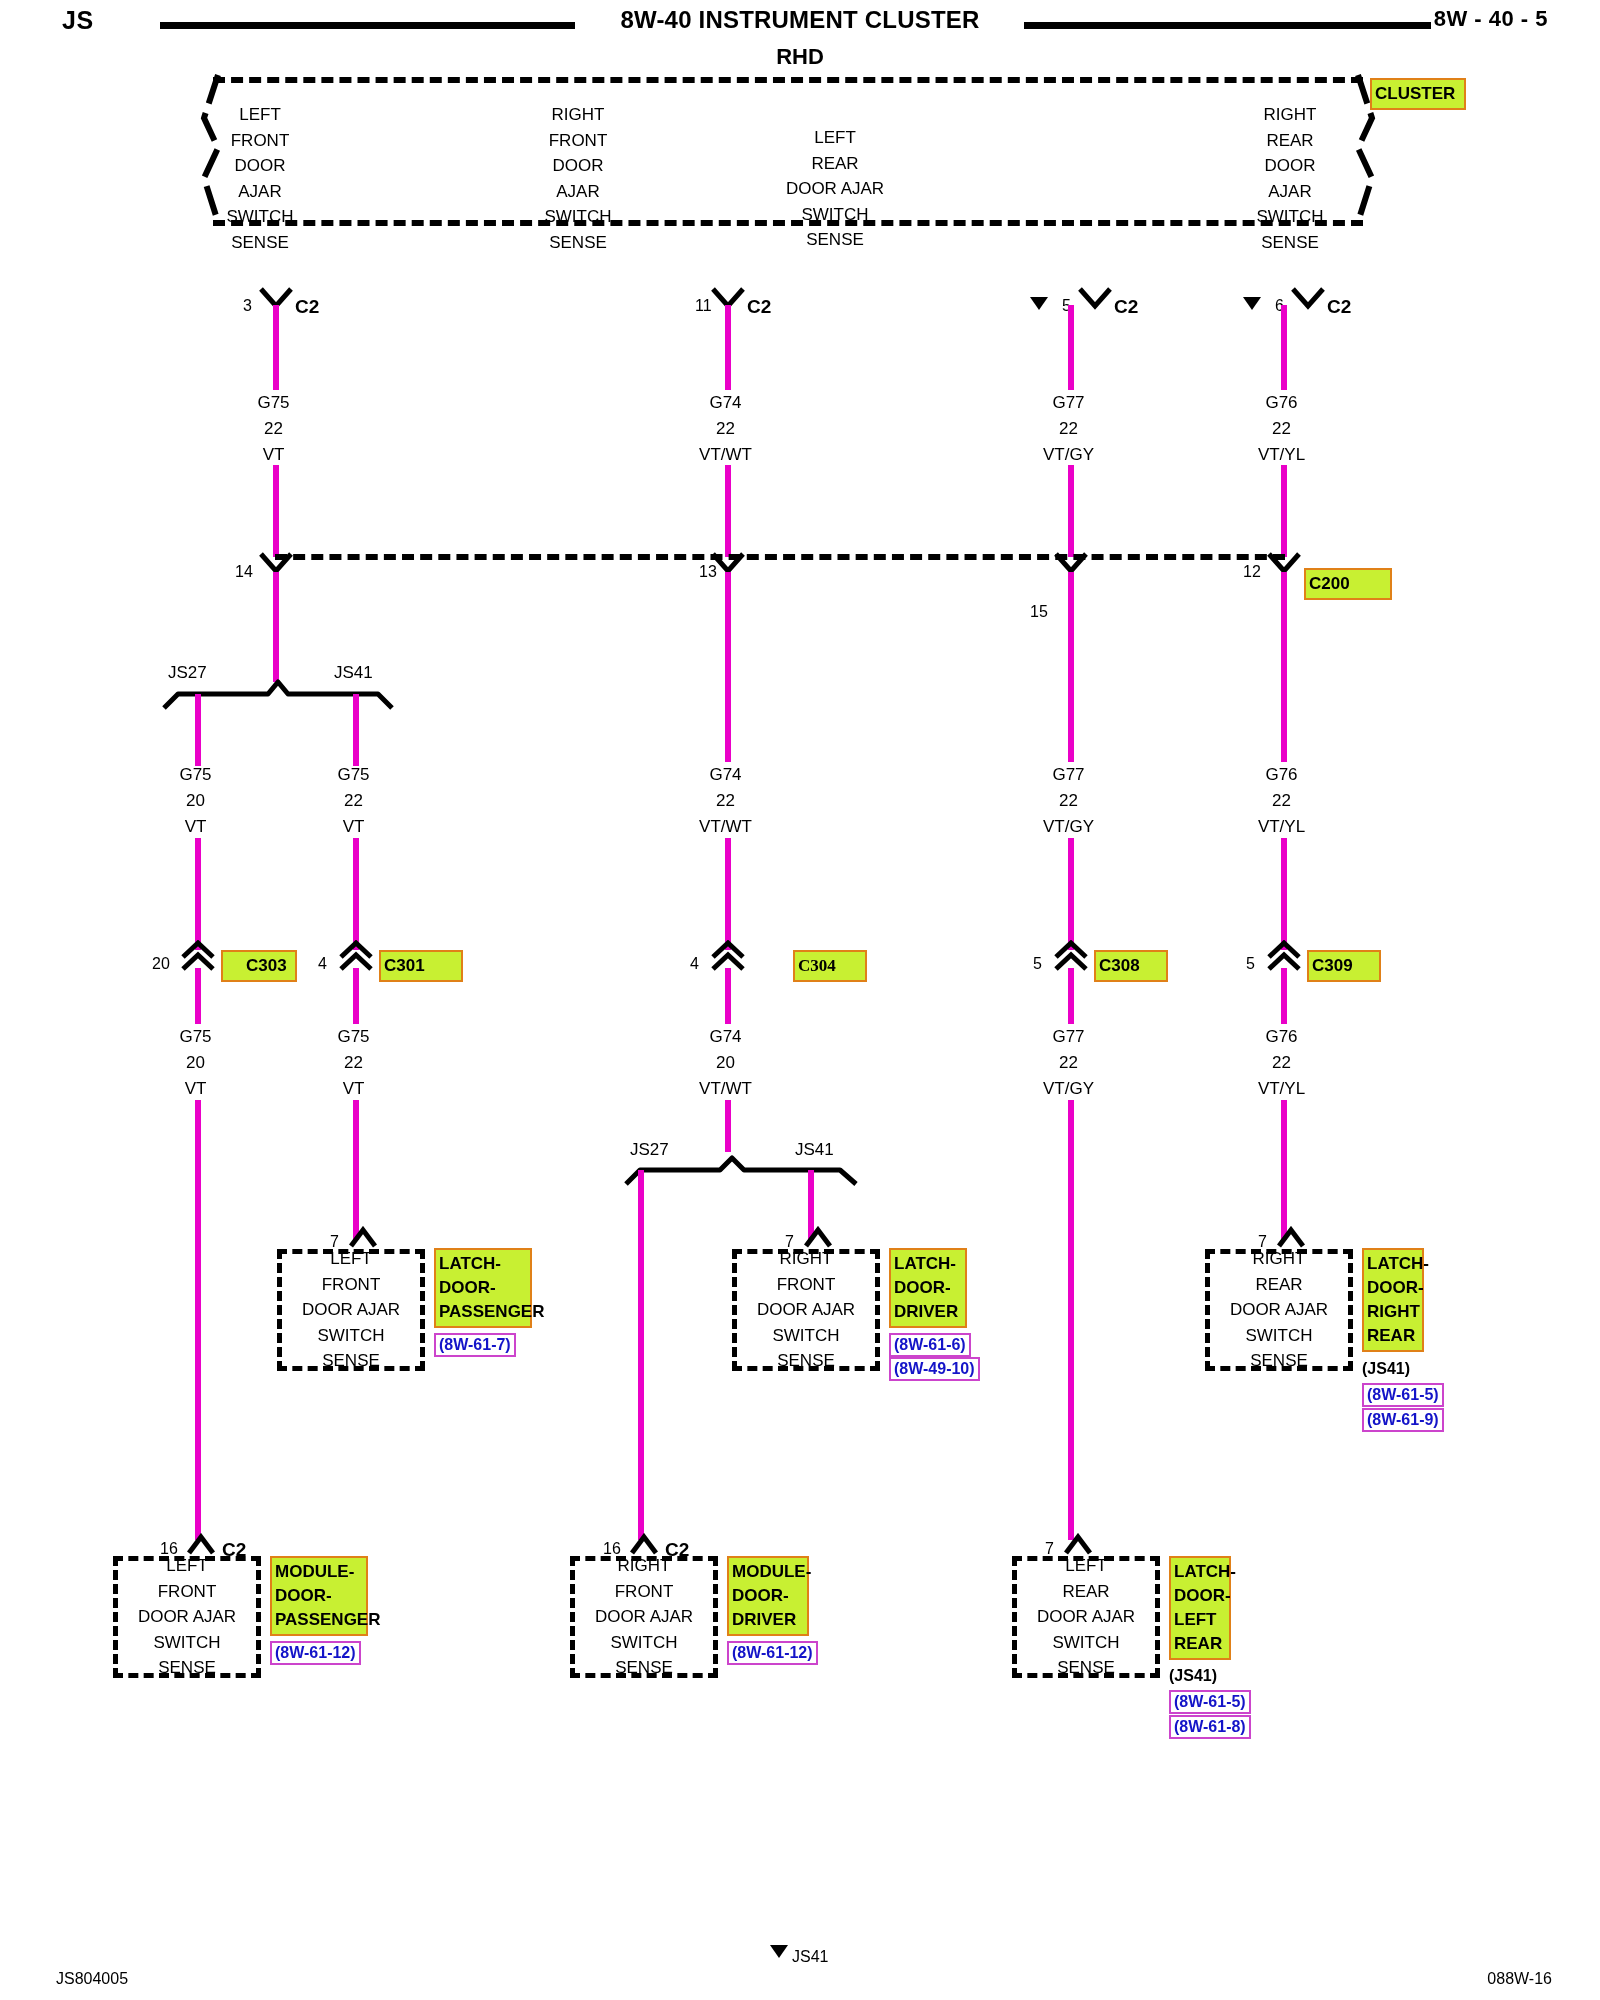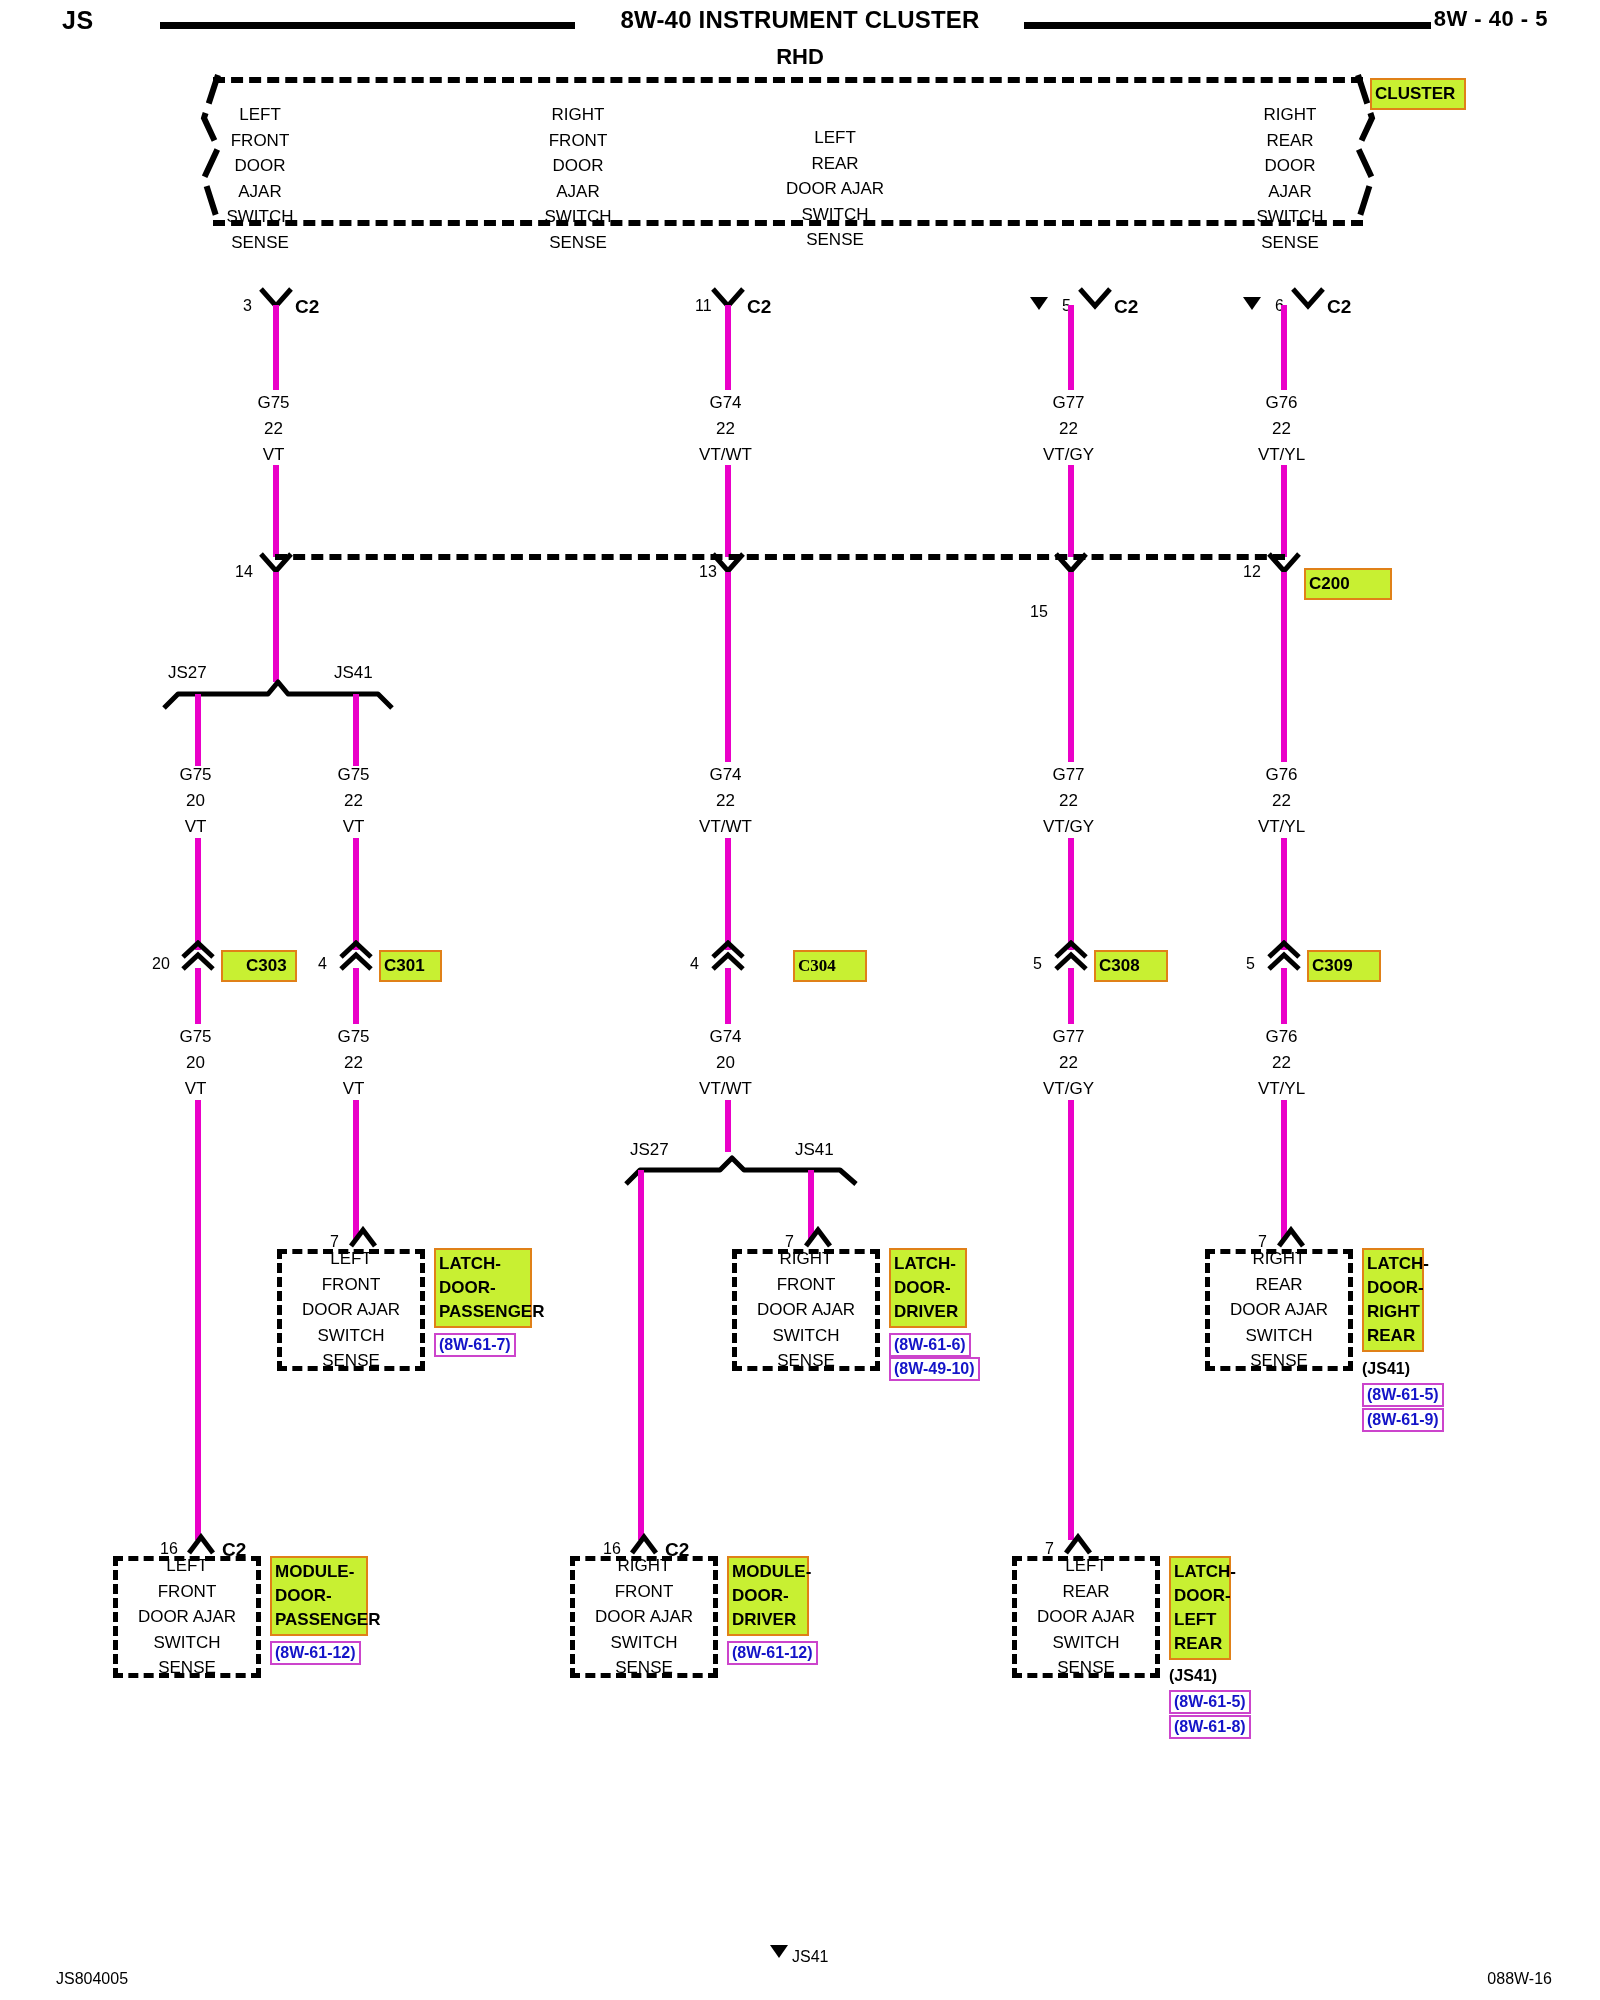--- a/index.html
+++ b/index.html
@@ -230,21 +230,21 @@
   <polyline points="3,17 18,3 33,17" fill="none" stroke="#000" stroke-width="5"></polyline>
   <polyline points="3,29 18,15 33,29" fill="none" stroke="#000" stroke-width="5"></polyline>
 </svg>
 <div class="tag" style="left:221px;top:950px;width:76px;padding-left:23px;">C303</div>
 
 <div class="abs pin" style="left:318px;top:955px;">4</div>
 <svg class="abs" style="left:338px;top:940px;" width="38" height="32">
   <polyline points="3,17 18,3 33,17" fill="none" stroke="#000" stroke-width="5"></polyline>
   <polyline points="3,29 18,15 33,29" fill="none" stroke="#000" stroke-width="5"></polyline>
 </svg>
-<div class="tag" style="left:379px;top:950px;width:63px;">C301</div>
+<div class="tag" style="left:379px;top:950px;width:84px;">C301</div>
 
 <div class="abs pin" style="left:690px;top:955px;">4</div>
 <svg class="abs" style="left:710px;top:940px;" width="38" height="32">
   <polyline points="3,17 18,3 33,17" fill="none" stroke="#000" stroke-width="5"></polyline>
   <polyline points="3,29 18,15 33,29" fill="none" stroke="#000" stroke-width="5"></polyline>
 </svg>
 <div class="tag" style="left:793px;top:950px;width:74px;font-family:Liberation Serif, serif;">C304</div>
 
 <div class="abs pin" style="left:1033px;top:955px;">5</div>
 <svg class="abs" style="left:1053px;top:940px;" width="38" height="32">

